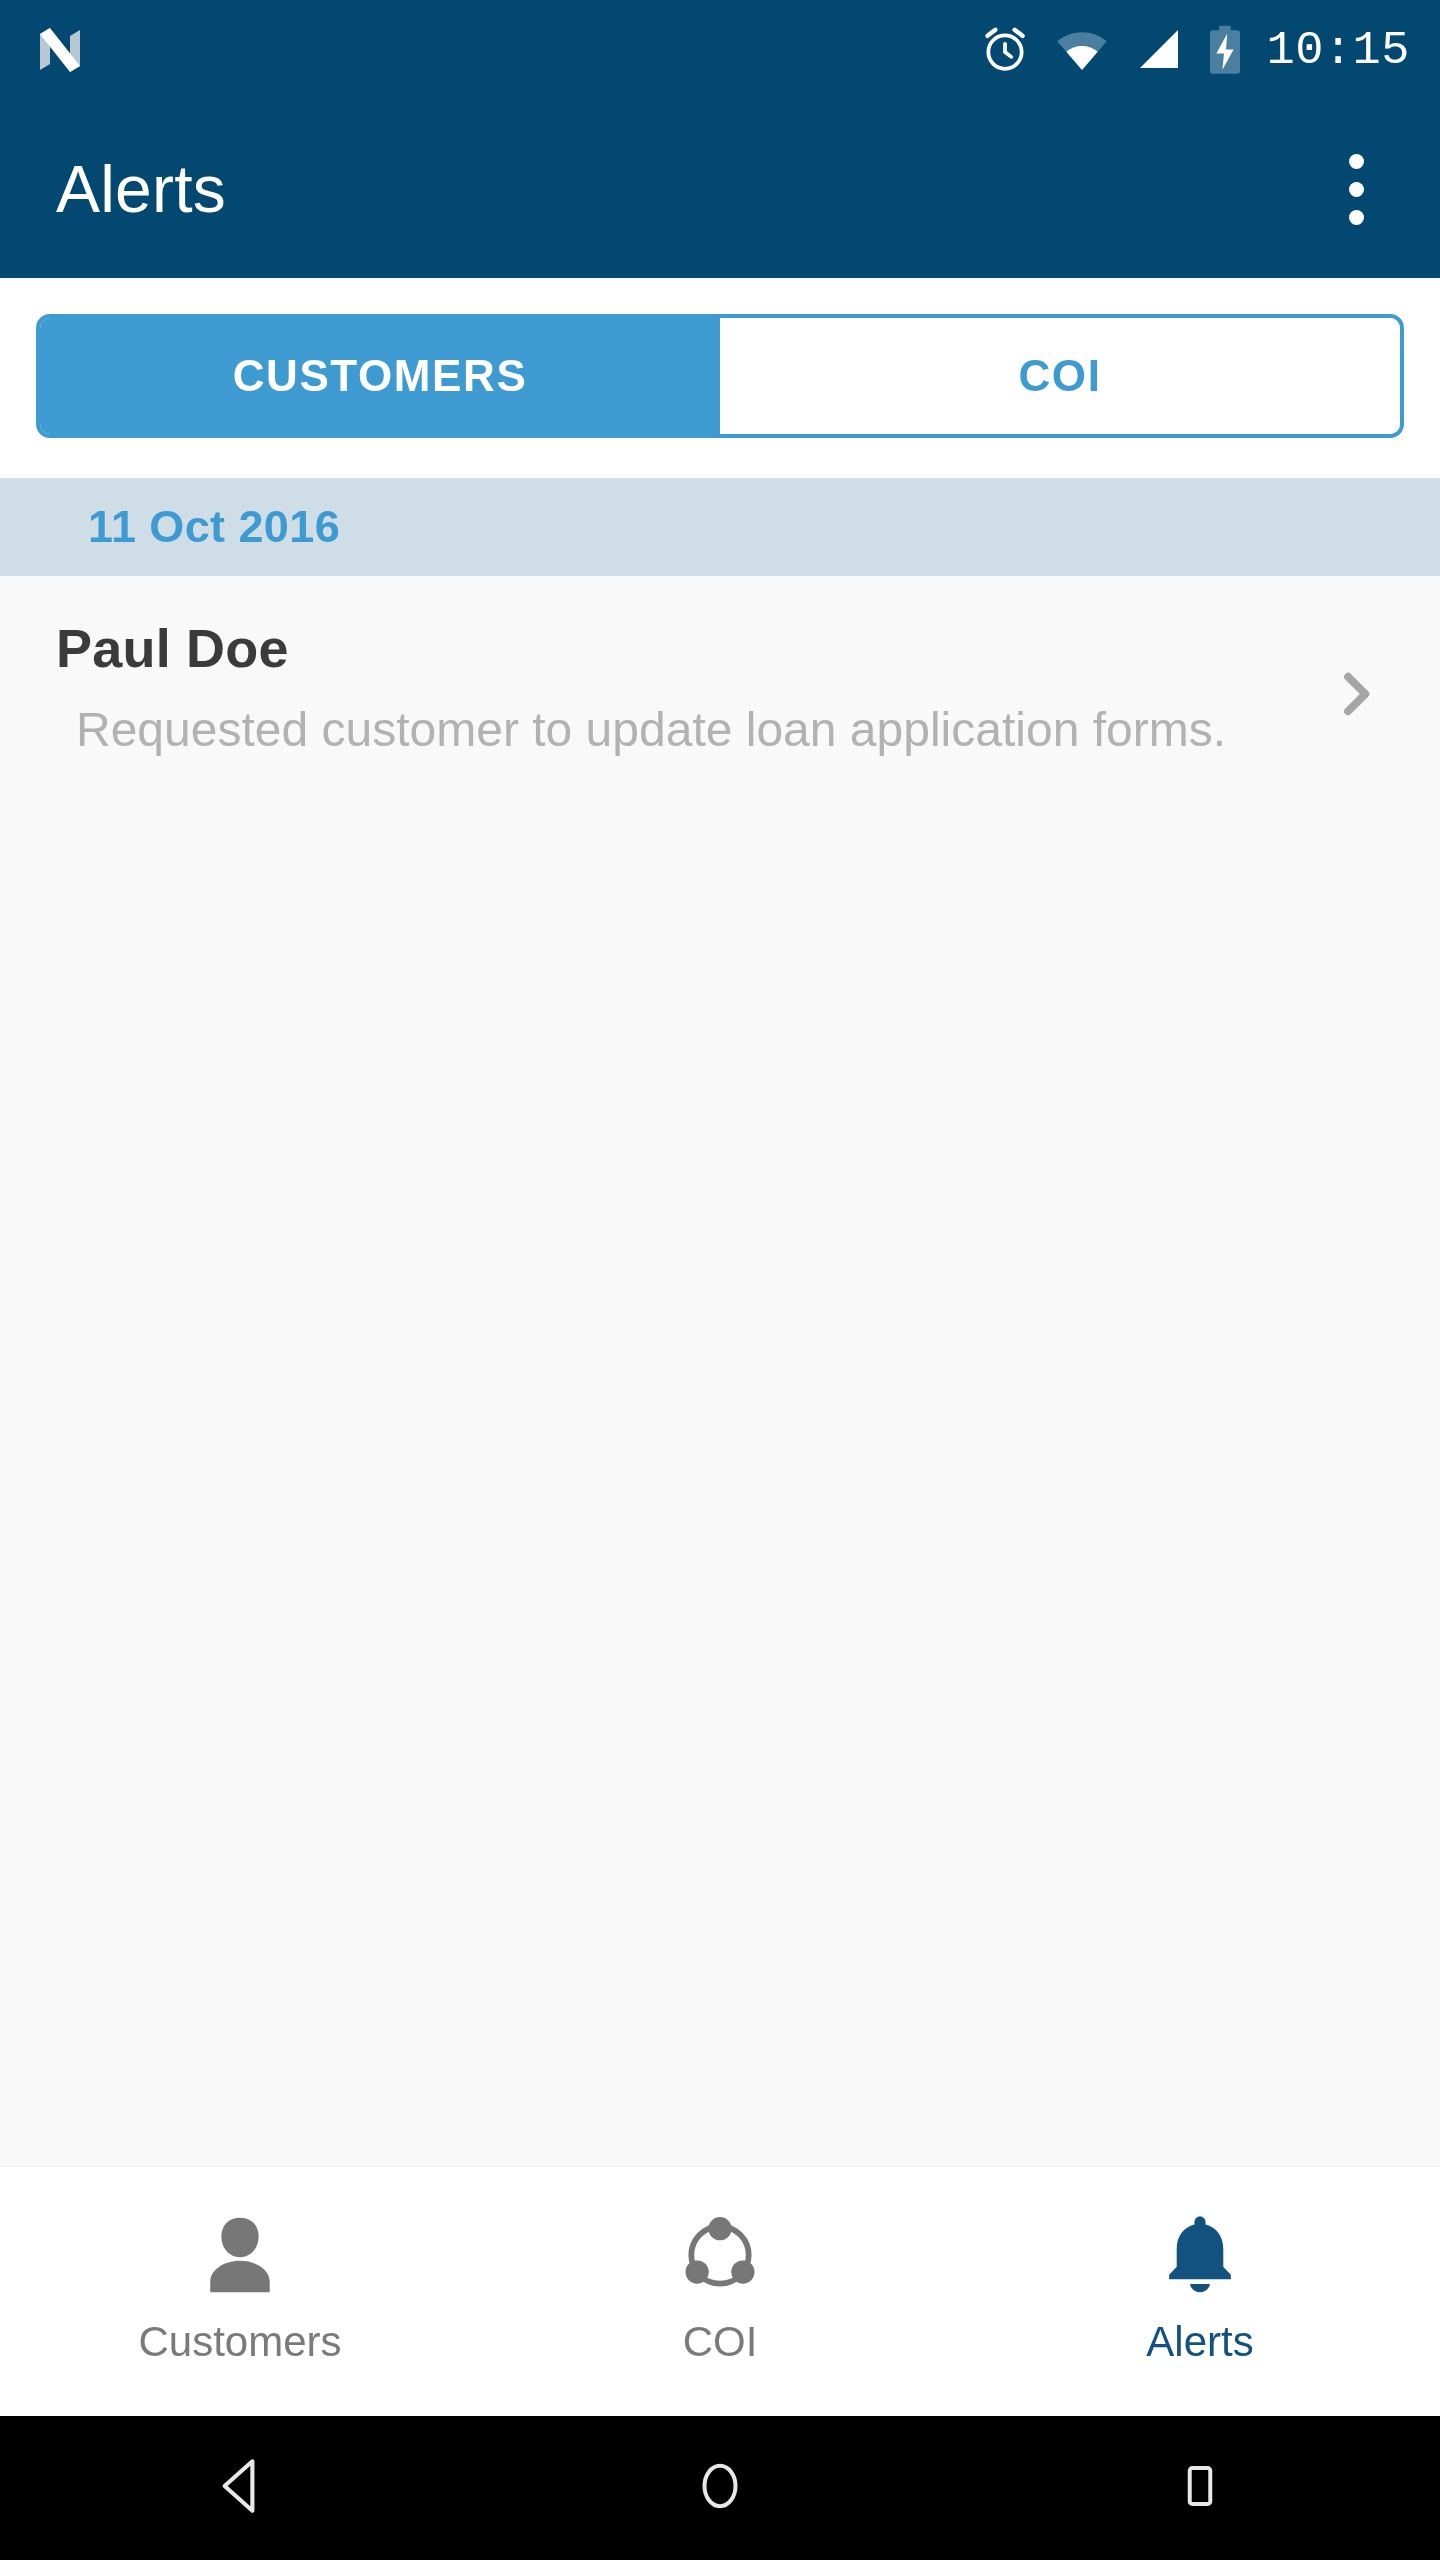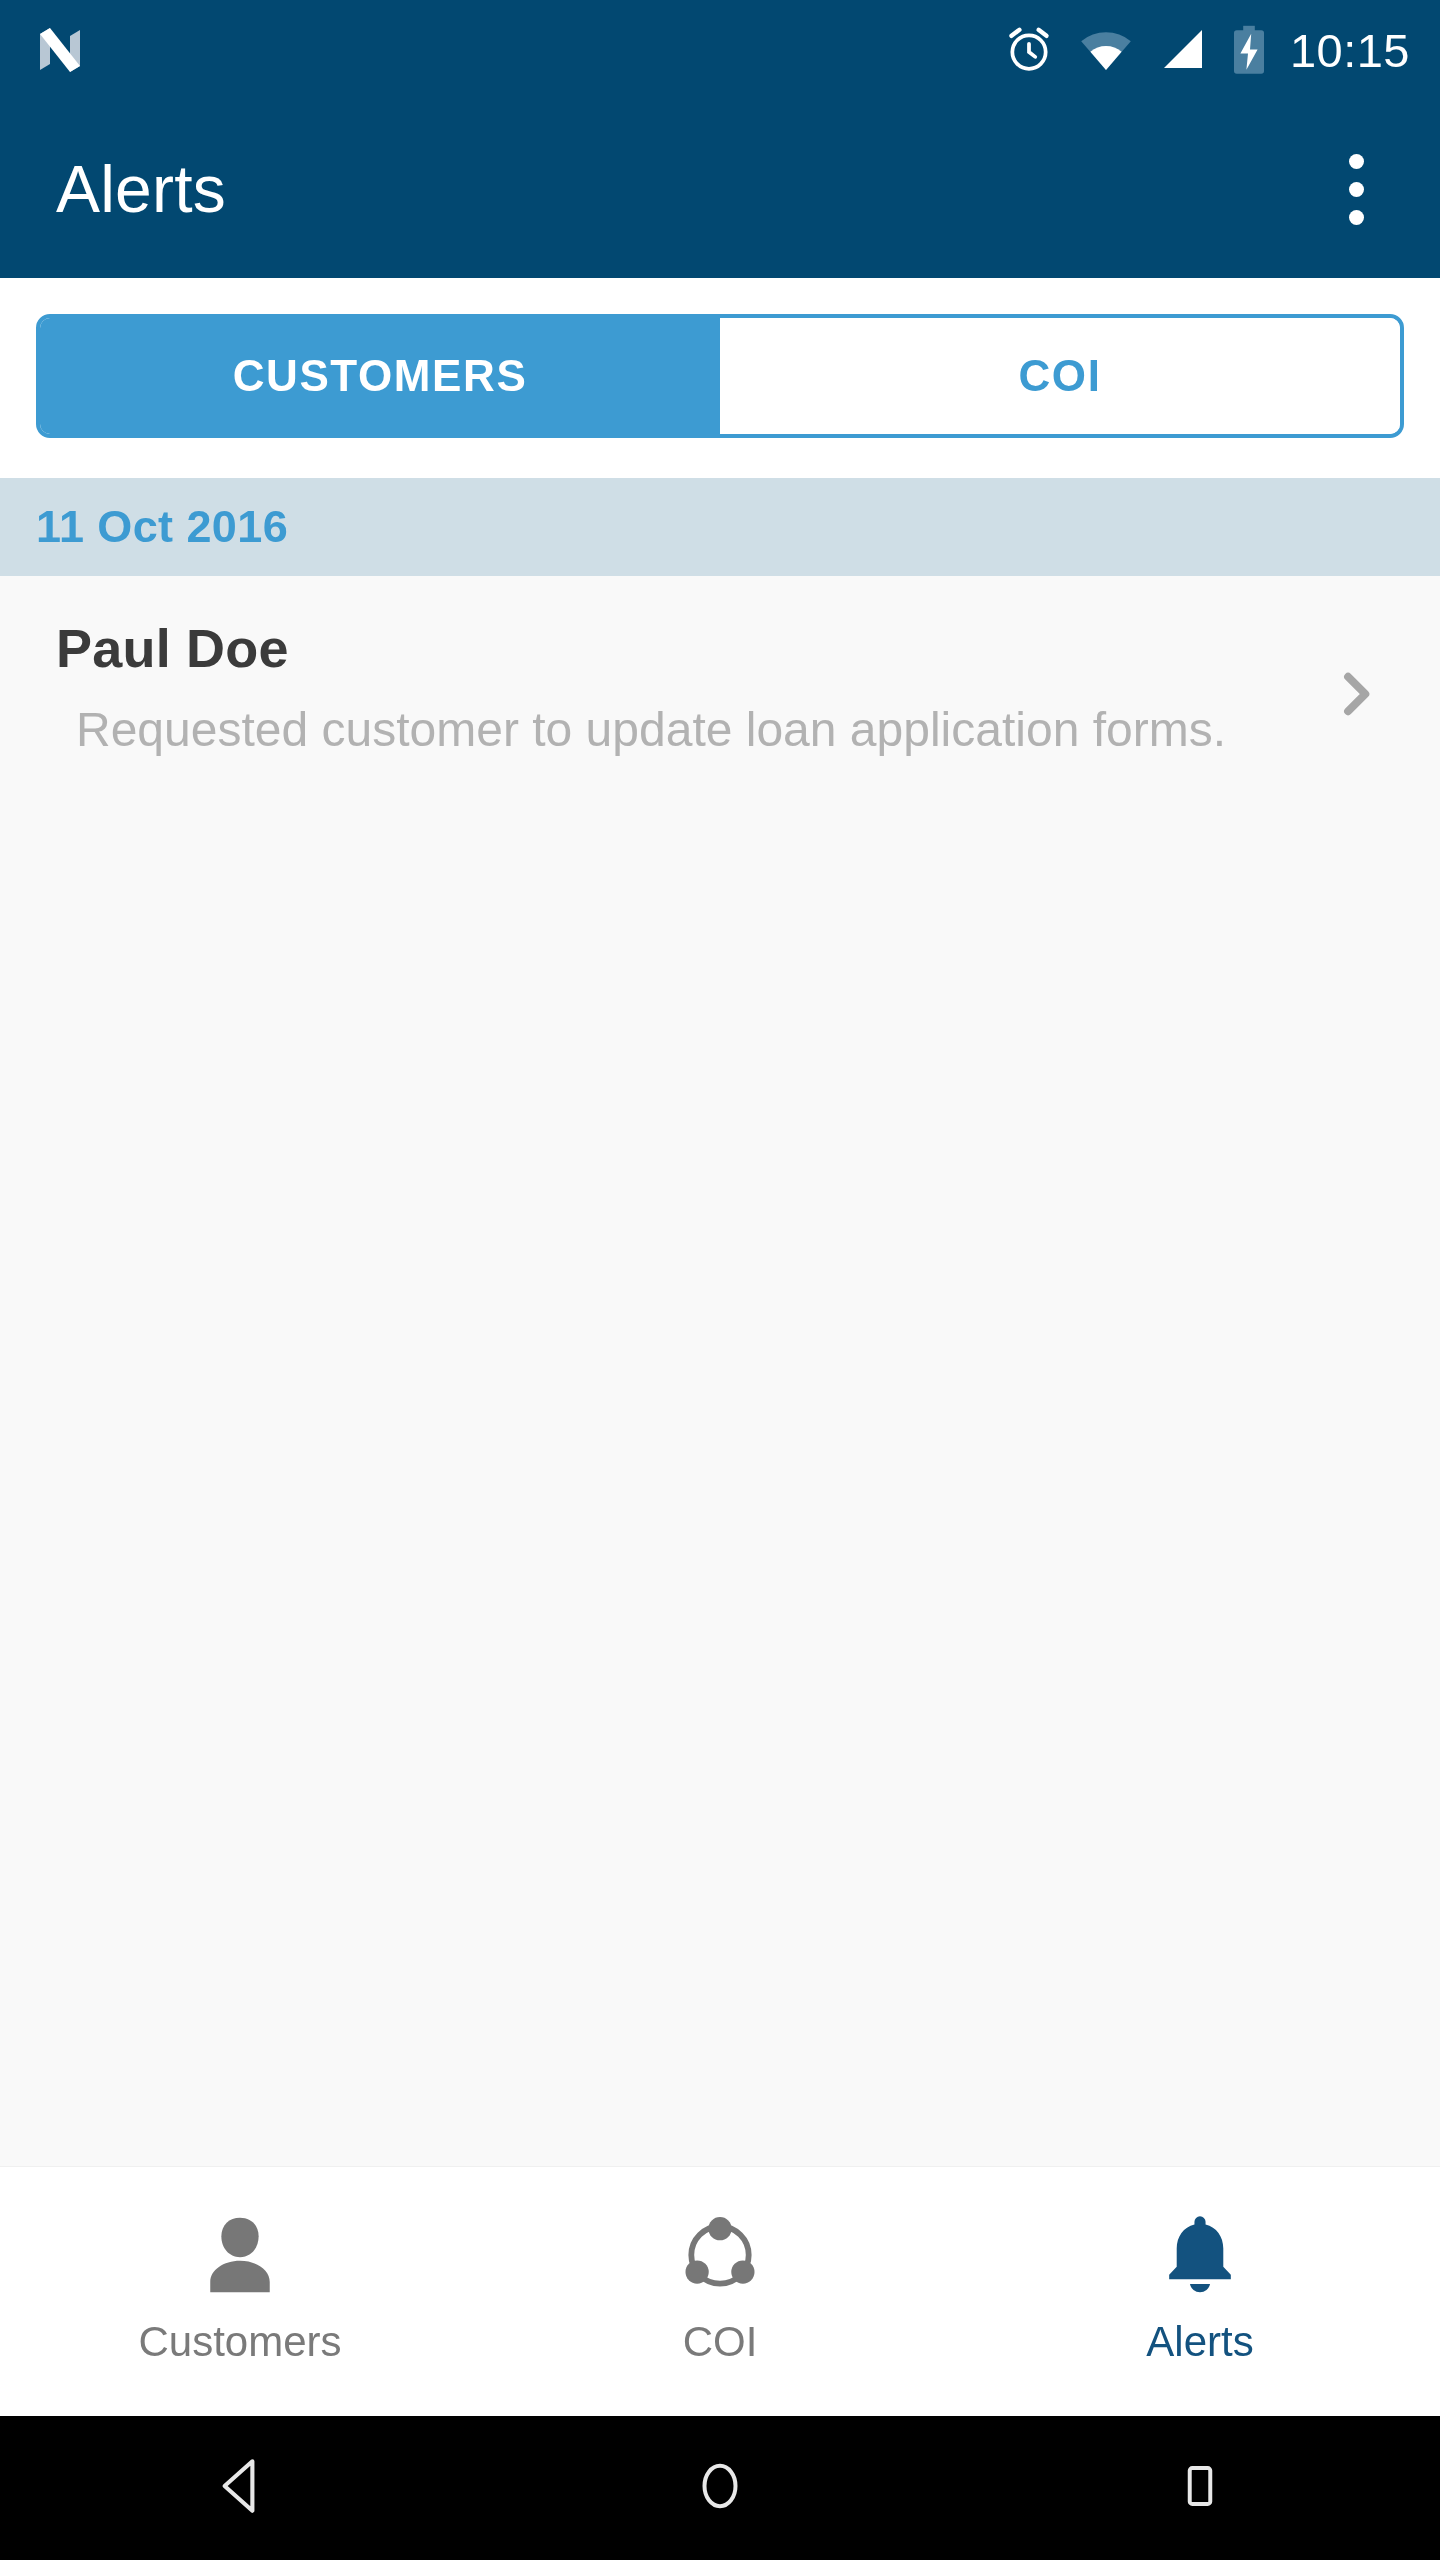--- a/index.html
+++ b/index.html
@@ -28,20 +28,21 @@
   .status-spacer { flex:1 1 auto; }
   .status-icons { display:flex; align-items:center; gap:26px; }
   .status-icons svg { display:block; }
   .status-clock {
     color:#ffffff;
     font-size:47px;
     letter-spacing:0.5px;
     margin-left:24px;
     line-height:1;
     font-weight:400;
+    font-family:Liberation Mono, monospace;
   }
 
   
   .app-bar {
     height:178px;
     background:#024871;
     display:flex; align-items:center;
     padding:0 36px 0 56px;
     flex:0 0 auto;
     position:relative;
@@ -96,21 +97,21 @@
   .seg-btn.active {
     background:#3d9bd2;
     color:#ffffff;
   }
 
   
   .date-header {
     background:#cfdee6;
     height:98px;
     display:flex; align-items:center;
-    padding:0 36px;
+    padding:0 88px;
     flex:0 0 auto;
   }
   .date-header-label {
     color:#3d9bd2;
     font-size:45px;
     font-weight:bold;
     letter-spacing:0.4px;
   }
 
   

